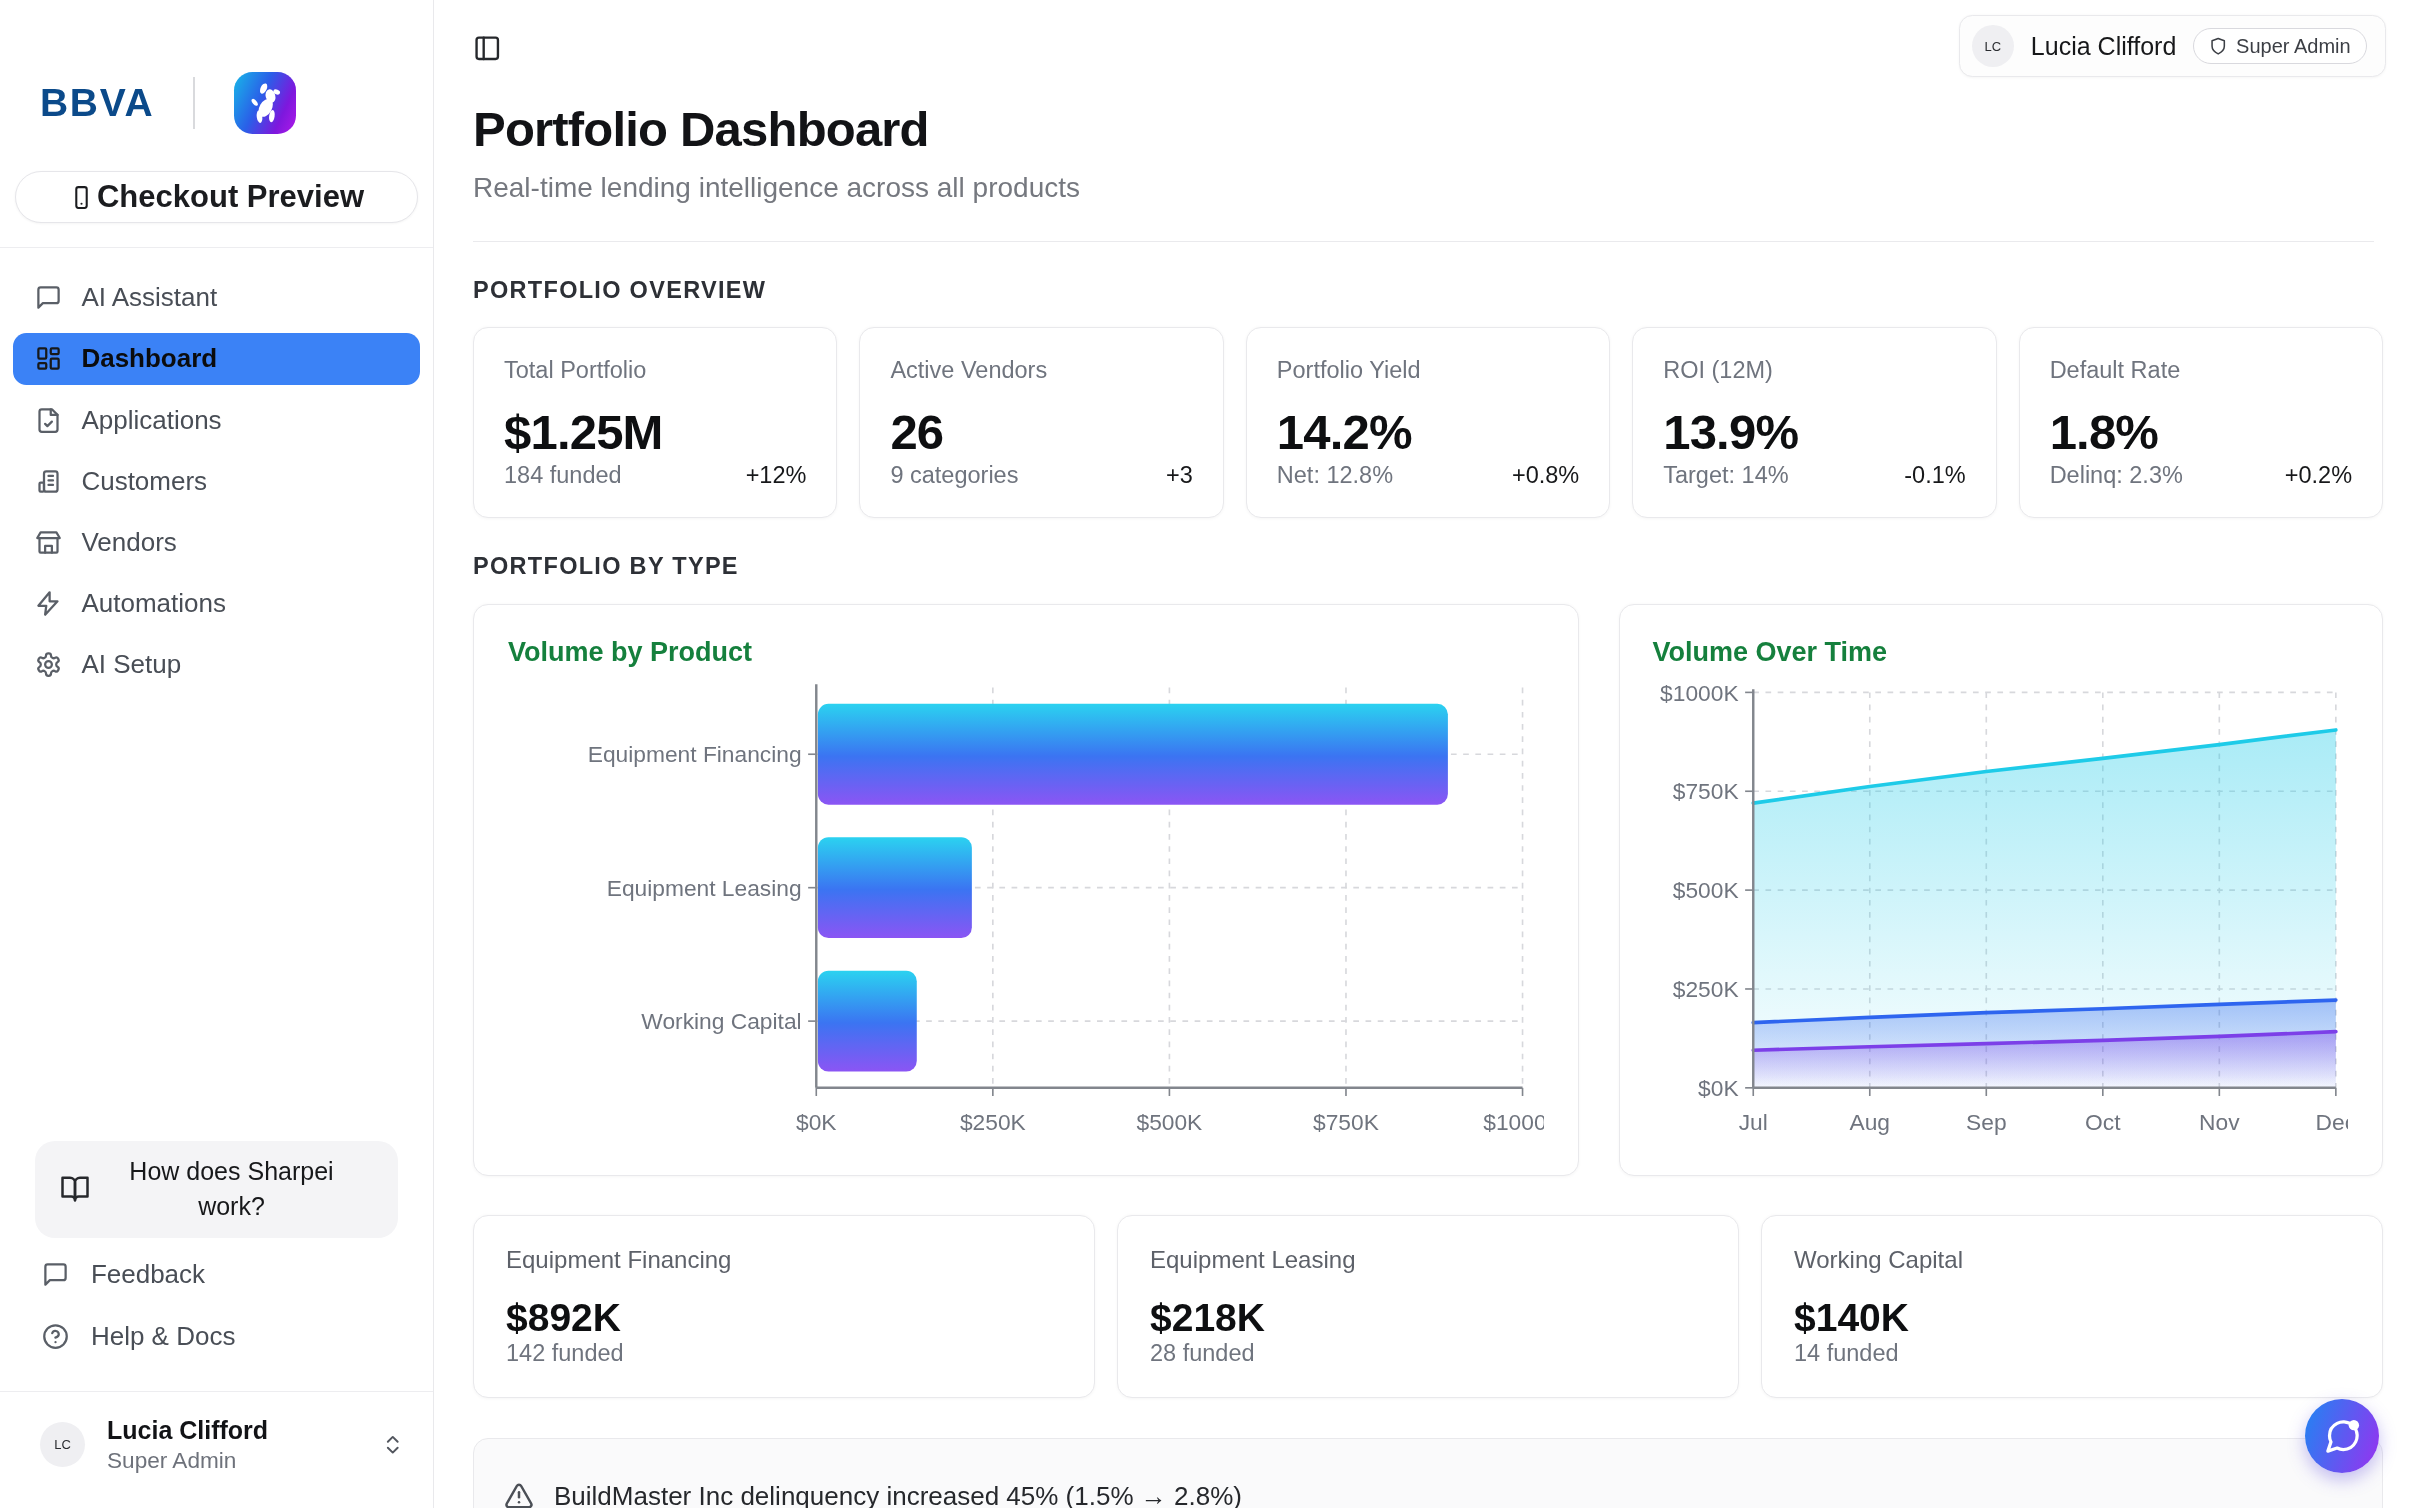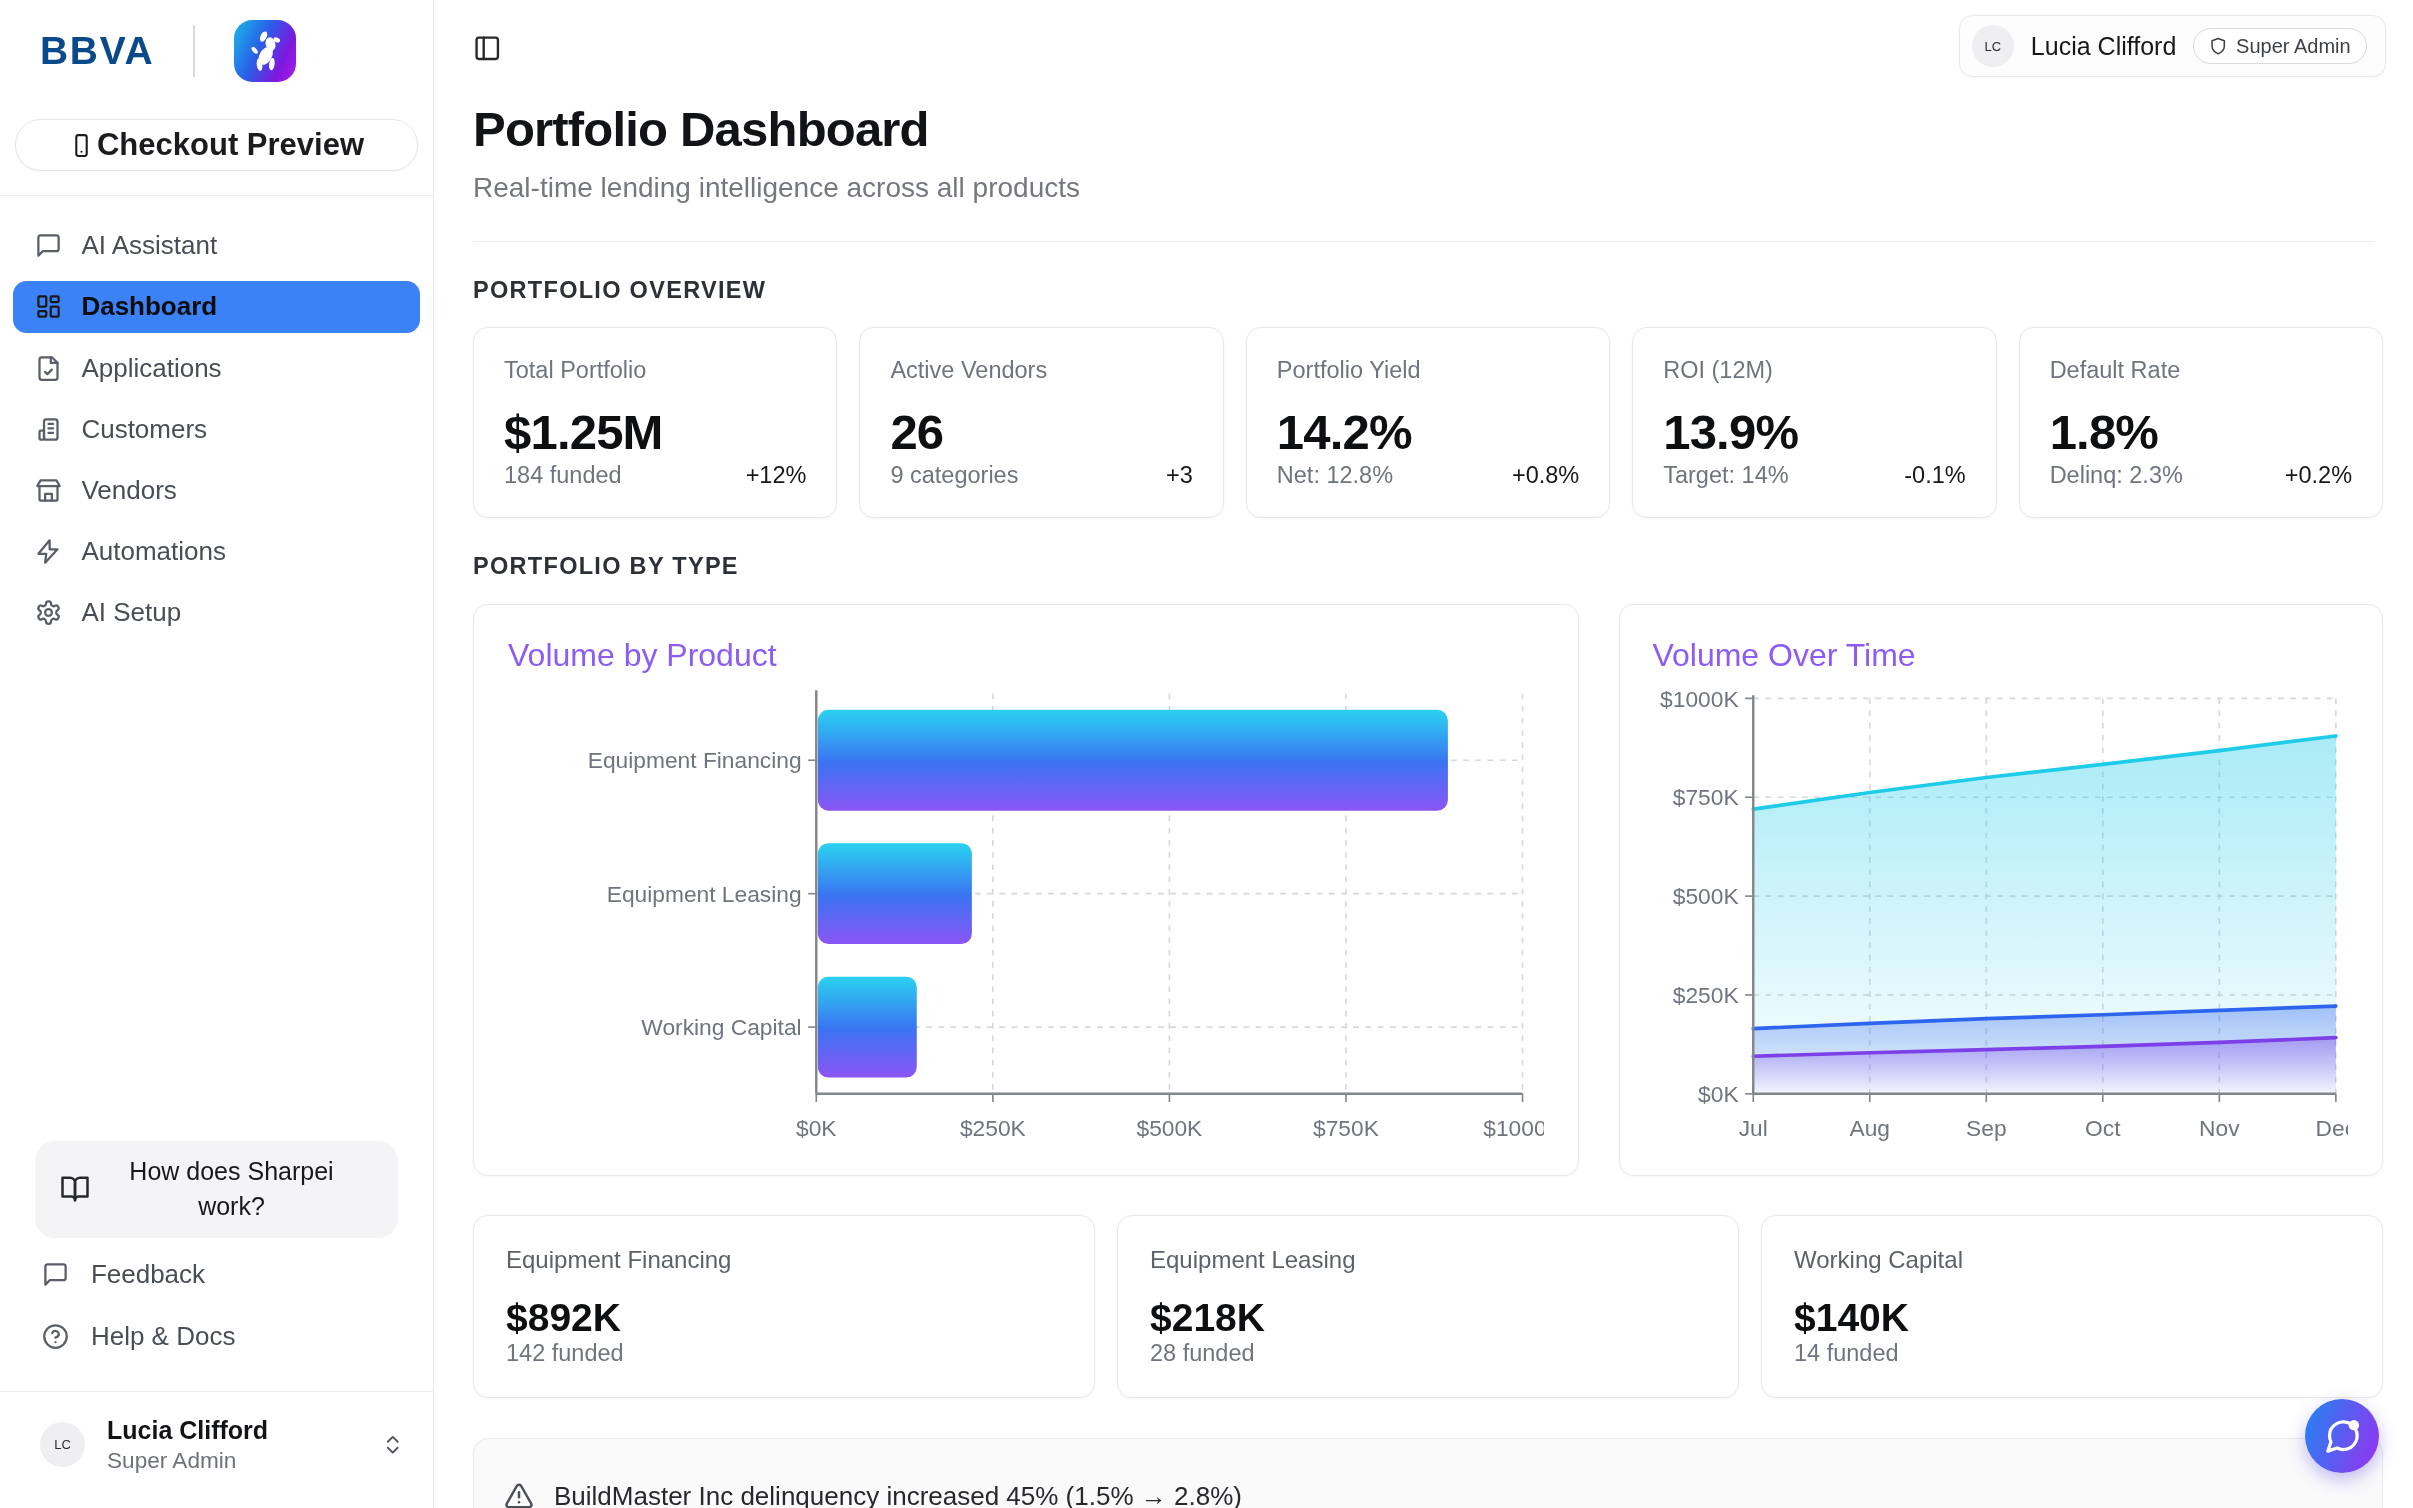--- a/index.html
+++ b/index.html
@@ -6,21 +6,21 @@
   html,body { width:2413px; height:1508px; overflow:hidden; }
   body {
     font-family:"Liberation Sans","DejaVu Sans",sans-serif;
     background:#ffffff; color:#17181a; display:flex; position:relative;
   }
   .ic { fill:none; stroke:currentColor; stroke-width:2; stroke-linecap:round; stroke-linejoin:round; }
 
   
   .sidebar { width:434px; min-width:434px; height:100%; background:#fff;
     border-right:1.7px solid #e9e9ec; display:flex; flex-direction:column; }
-  .logo-row { display:flex; align-items:center; gap:39px; padding:20px 0 0 40px; }
+  .logo-row { display:flex; align-items:center; gap:39px; padding:72px 0 0 40px; }
   .bbva { font-size:39px; font-weight:700; color:#0b4a8a; letter-spacing:1.7px; }
   .logo-divider { width:1.7px; height:52px; background:#d9dadd; }
   .sharpei-logo { width:62px; height:62px; border-radius:18.4px; flex:0 0 auto;
     background:linear-gradient(115deg,#17b9e8 0%,#2a5fe8 42%,#7d18dd 75%,#b01ae8 100%);
     display:flex; align-items:center; justify-content:center; }
   .checkout-btn { margin:37px 15px 0; height:52px; border:1.7px solid #e6e6ea; border-radius:27px;
     background:#fff; display:flex; align-items:center; justify-content:center; gap:3px;
     font-size:31px; font-weight:600; color:#1b1c1f; box-shadow:0 0.8px 2.5px rgba(0,0,0,.05); cursor:pointer; }
   .sidebar-divider { height:1.7px; background:#ededf0; margin-top:23.5px; }
   .nav { padding:23.5px 13.4px 0; display:flex; flex-direction:column; gap:9.2px; }
@@ -73,21 +73,21 @@
   .kpi-value { font-size:49px; font-weight:700; color:#0e0f11; letter-spacing:-0.8px; margin-top:20px; }
   .kpi-foot { margin-top:auto; display:flex; justify-content:space-between; align-items:baseline; font-size:23.5px; }
   .kpi-sub { color:#6f747e; }
   .kpi-change { color:#17181a; }
 
   .charts-row { display:flex; gap:40px; }
   .chart-card { border:1.7px solid #e9e9ec; border-radius:15px; background:#fff;
     box-shadow:0 0.8px 3.4px rgba(0,0,0,.04); padding:32px 34px; height:572px; }
   .chart-card.left { flex:1332; }
   .chart-card.right { flex:894;padding-left:32px; }
-  .chart-title { font-size:32px; font-weight:400; color:#8b5cf6; }
+  .chart-title { font-size:27px; font-weight:700; color:#15803d; }
   .chart-svg { width:100%; height:476px; margin-top:13.4px; font-family:inherit; }
 
   .product-row { display:flex; gap:22px; margin-top:39px; }
   .product-card { flex:1; border:1.7px solid #e9e9ec; border-radius:15px; background:#fff;
     box-shadow:0 0.8px 3.4px rgba(0,0,0,.04); padding:30px 32px; height:183px;
     display:flex; flex-direction:column; }
   .product-label { font-size:24px; color:#5d6169; }
   .product-value { font-size:39px; font-weight:700; color:#0e0f11; margin-top:22px; }
   .product-sub { font-size:23.5px; color:#6f747e; margin-top:auto; }
 

